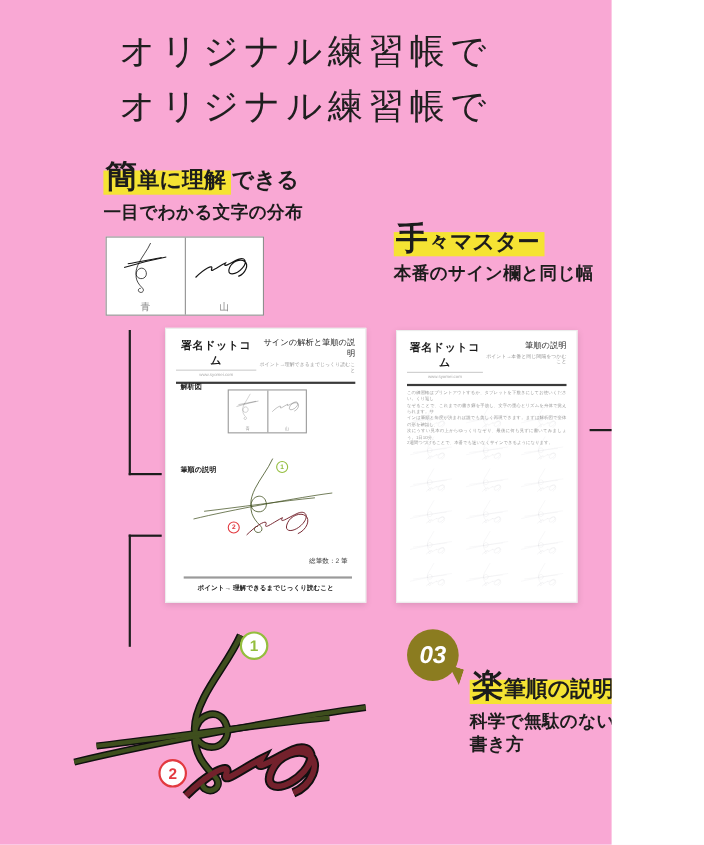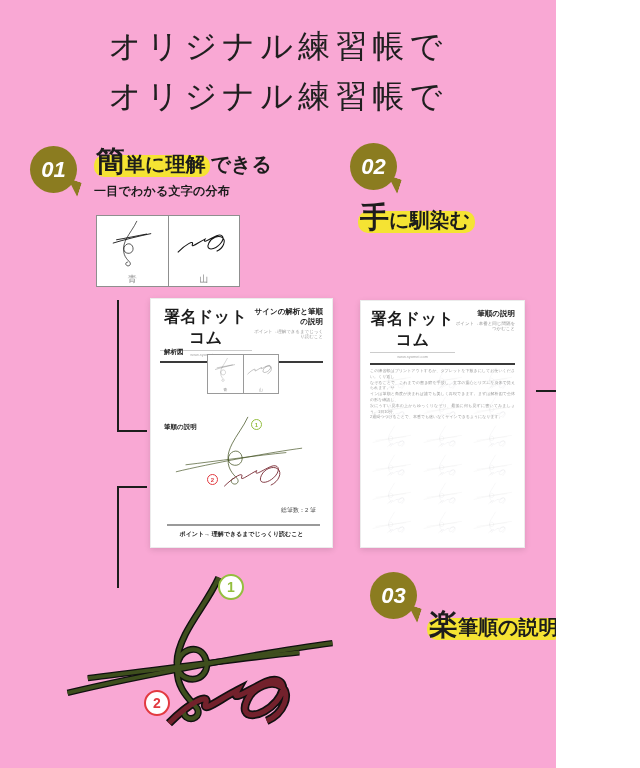--- a/index.html
+++ b/index.html
@@ -15,24 +15,24 @@
   .badge{position:absolute;width:47px;height:47px;border-radius:50%;
          background:var(--accent_olive,#8b7c20);color:#fff;
          display:flex;align-items:center;justify-content:center;
          font-style:italic;font-weight:bold;font-size:22px;}
   .badge::after{content:"";position:absolute;right:-3px;bottom:-2px;width:15px;height:15px;
          background:var(--accent_olive,#8b7c20);
          clip-path:polygon(0 0,100% 0,100% 100%);transform:rotate(18deg);}
 
   
   .step-head{white-space:nowrap;font-weight:bold;line-height:1;}
-  .hl{background:var(--highlight_yellow,#f5e333);padding:2px 5px 3px 2px;border-radius:10px;}
+  .hl{background:var(--highlight_yellow,#f5e333);padding:2px 5px 3px 2px;}
   .hl .big{font-size:29px;font-weight:bold;}
   .hl .mid,.step-head .rest{font-size:20px;font-weight:bold;}
-  .step-sub{font-size:12px;font-weight:bold;margin-top:7px;letter-spacing:0.02em;}
+  .step-sub{font-size:16px;font-weight:bold;margin-top:7px;letter-spacing:0.02em;}
 
   .step01{position:absolute;left:94px;top:147px;}
   .step02{position:absolute;left:358px;top:203px;}
   .step03{position:absolute;left:427px;top:610px;}
 
   
   .pairbox{position:absolute;left:96px;top:215px;width:144px;height:72px;background:#fff;
            border:1px solid #8f8f8f;display:flex;box-sizing:border-box;}
   .paircell{flex:1;display:flex;flex-direction:column;align-items:center;
             justify-content:space-between;padding:3px 0 2px;}
@@ -47,24 +47,24 @@
   .sig-colored{--c1:var(--ink_green,#3e4e1d);--c2:var(--ink_red,#73212c);}
   .sig-faint{--c1:#c8c8ce;--c2:#cbc9ce;stroke-width:0.9;}
 
   
   .doc{position:absolute;background:#fff;border:1px solid #ececec;
        box-shadow:0 2px 6px rgba(0,0,0,0.12);box-sizing:border-box;}
   .doc-left{left:150px;top:298px;width:183px;height:250px;}
   .doc-right{left:360px;top:300px;width:165px;height:248px;}
   .doc-head{display:flex;justify-content:space-between;align-items:flex-start;padding:8px 9px 0;}
   .doc-logo-wrap{text-align:center;}
-  .doc-logo{font-size:16px;font-weight:bold;letter-spacing:0.5px;}
+  .doc-logo{font-size:10px;font-weight:bold;letter-spacing:0.5px;}
   .doc-url{font-size:4px;color:#aaa;border-top:1px solid #ccc;margin-top:1px;padding-top:1px;}
   .doc-head-right{text-align:right;}
-  .doc-title{font-size:7.5px;font-weight:bold;}
+  .doc-title{font-size:7.5px;font-weight:normal;}
   .doc-subtitle{font-size:4.5px;color:#999;margin-top:2px;}
   .doc-rule{height:2px;background:#3a3a3a;margin:4px 9px 0;}
 
   .sec-label{position:absolute;font-size:6.5px;font-weight:bold;color:#222;}
   .minibox{position:absolute;left:56px;top:55px;width:72px;height:40px;border:1px solid #9a9a9a;
            display:flex;box-sizing:border-box;background:#fff;}
   .minicell{flex:1;display:flex;flex-direction:column;align-items:center;
             justify-content:space-between;padding:2px 0 1px;}
   .minicell + .minicell{border-left:1px solid #9a9a9a;}
   .minicell .glyph{width:30px;height:26px;}
@@ -130,23 +130,20 @@
   </defs>
 </svg>
 
 <div class="stage">
 
   <div class="title">
     <div>オリジナル練習帳で</div>
     <div>オリジナル練習帳で</div>
   </div>
 
-  <div class="badge" style="left:30px;top:146px">
-    <span>01</span>
-  </div>
   <div class="step01">
     <div class="step-head">
       <span class="hl"><span class="big">簡</span><span class="mid">単に理解</span></span><span class="rest">できる</span>
     </div>
     <div class="step-sub">一目でわかる文字の分布</div>
   </div>
 
   <div class="pairbox">
     <div class="paircell">
       <svg class="sig glyph ink-black" viewBox="0 0 100 120">
@@ -155,27 +152,25 @@
       <div class="cell-label">青</div>
     </div>
     <div class="paircell">
       <svg class="sig glyph ink-black" viewBox="0 0 120 70" style="height:34px;margin-top:8px">
           <use href="#s-yama"></use>
         </svg>
       <div class="cell-label">山</div>
     </div>
   </div>
 
-  <div class="badge" style="left:350px;top:143px">
-    <span>02</span>
-  </div>
   <div class="step02">
     <div class="step-head">
-      <span class="hl"><span class="big">手</span><span class="mid">に馴染む</span></span><span class="rest"></span>
-    </div>
+      <span class="hl"><span class="big">手</span><span class="mid">々マスター</span></span><span class="rest"></span>
+    </div>
+    <div class="step-sub">本番のサイン欄と同じ幅</div>
   </div>
 
   <div class="conn" style="left:117px;top:300px;width:2px;height:132px"></div>
   <div class="conn" style="left:117px;top:430px;width:30px;height:2px"></div>
   <div class="conn" style="left:117px;top:486px;width:30px;height:2px"></div>
   <div class="conn" style="left:117px;top:486px;width:2px;height:102px"></div>
   <div class="conn" style="left:557px;top:242px;width:2px;height:150px"></div>
   <div class="conn" style="left:536px;top:390px;width:23px;height:2px"></div>
 
   <div class="doc doc-left">
@@ -353,15 +348,16 @@
       </div>
   </div>
 
   <div class="badge" style="left:370px;top:572px">
     <span>03</span>
   </div>
   <div class="step03">
     <div class="step-head">
       <span class="hl"><span class="big">楽</span><span class="mid">筆順の説明</span></span><span class="rest"></span>
     </div>
+    <div class="step-sub">科学で無駄のない書き方</div>
   </div>
 
 </div>
 
 </body></html>

